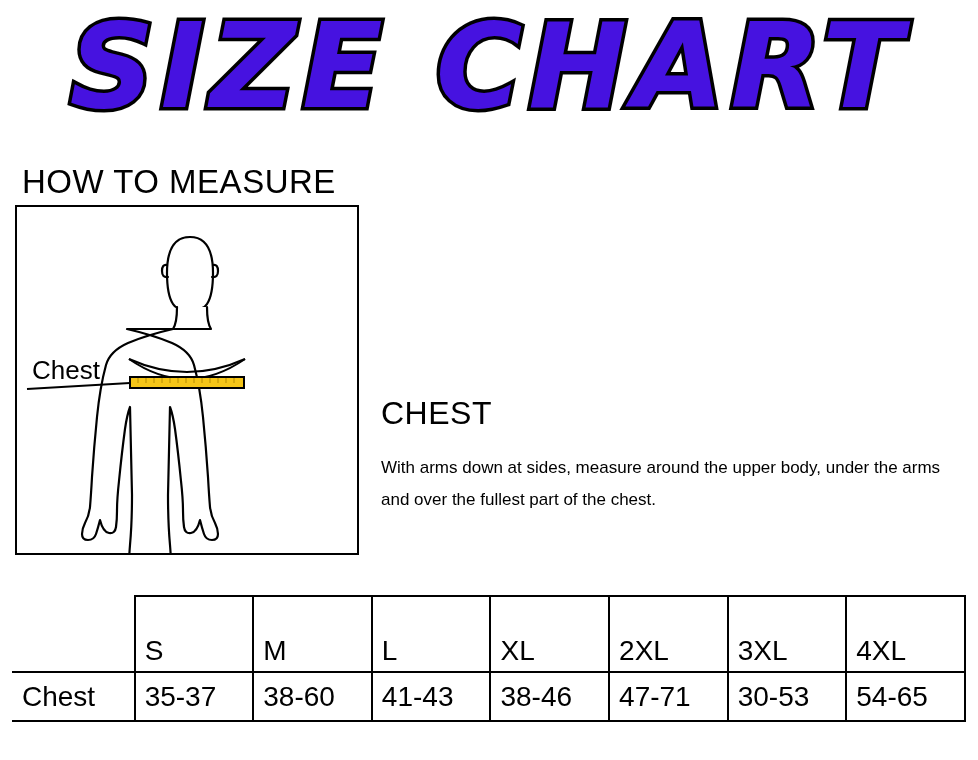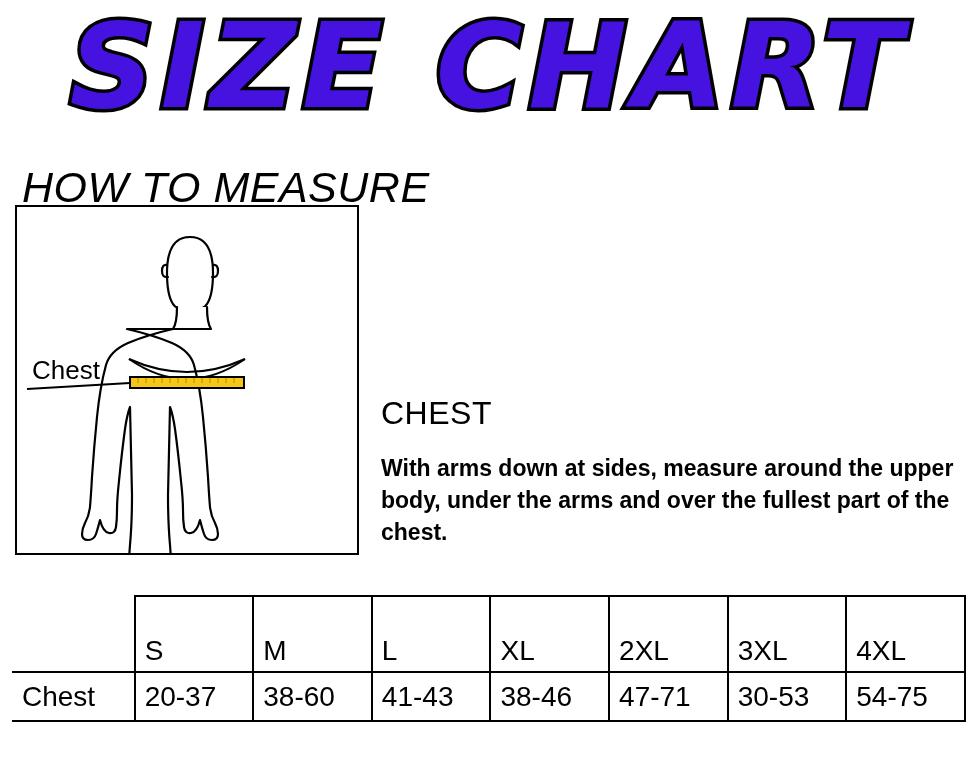--- a/index.html
+++ b/index.html
@@ -40,25 +40,24 @@
     -webkit-text-stroke: 7px #000000;
     paint-order: stroke fill;
     white-space: nowrap;
   }
 
   
   .how-to {
     position: absolute;
     left: 22px;
     top: 163px;
-    font-size: 43px;
+    font-size: 33px;
     letter-spacing: 0.5px;
     font-family: "Liberation Sans", sans-serif;
     color: #000;
-    font-style: italic;
   }
 
   
   .figure-box {
     position: absolute;
     left: 15px;
     top: 205px;
     width: 344px;
     height: 350px;
     border: 2px solid #000;
@@ -86,24 +85,23 @@
     top: 395px;
     font-size: 32px;
     letter-spacing: 0.5px;
     color: #000;
   }
   .desc-body {
     position: absolute;
     left: 381px;
     top: 452px;
     width: 590px;
-    font-size: 23px;
+    font-size: 17px;
     line-height: 32px;
     color: #000;
-    font-weight: bold;
   }
 
   
   .size-table {
     position: absolute;
     left: 12px;
     top: 595px;
     width: 954px;
     border-collapse: collapse;
     table-layout: fixed;
@@ -242,22 +240,22 @@
       <td>S</td>
       <td>M</td>
       <td>L</td>
       <td>XL</td>
       <td>2XL</td>
       <td>3XL</td>
       <td>4XL</td>
     </tr>
     <tr>
       <td class="rowlabel">Chest</td>
-      <td>20-37</td>
+      <td>35-37</td>
       <td>38-60</td>
       <td>41-43</td>
       <td>38-46</td>
       <td>47-71</td>
       <td>30-53</td>
-      <td>54-75</td>
+      <td>54-65</td>
     </tr>
   </tbody>
 </table>
 
 </body></html>

